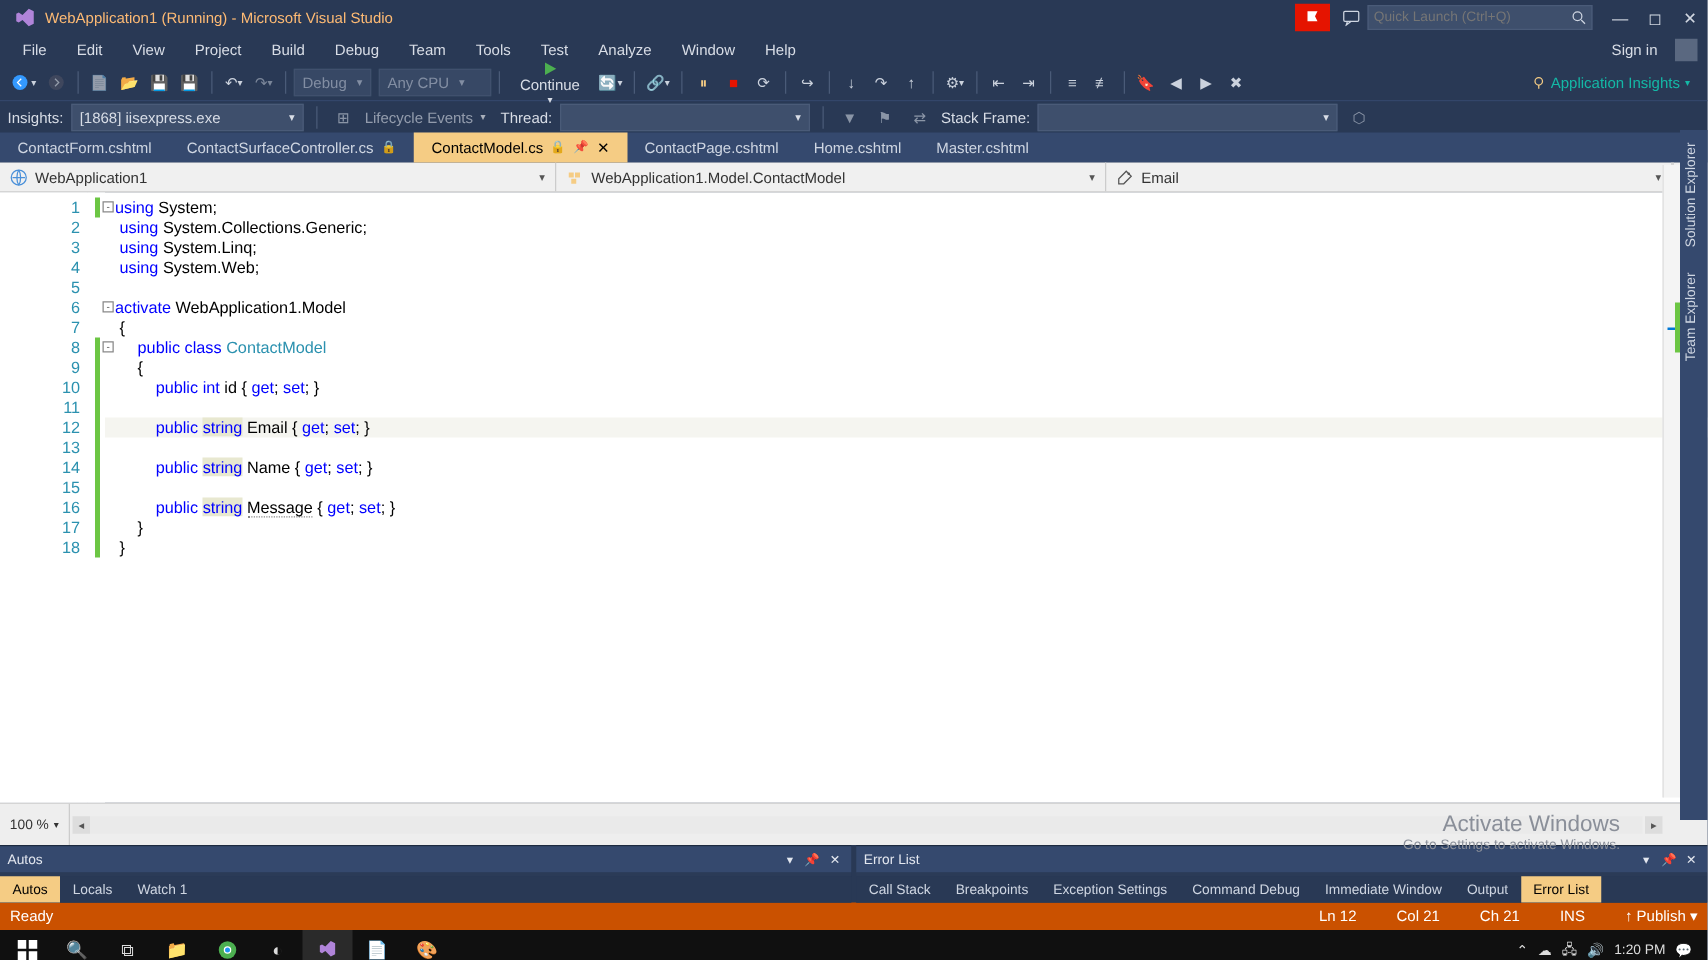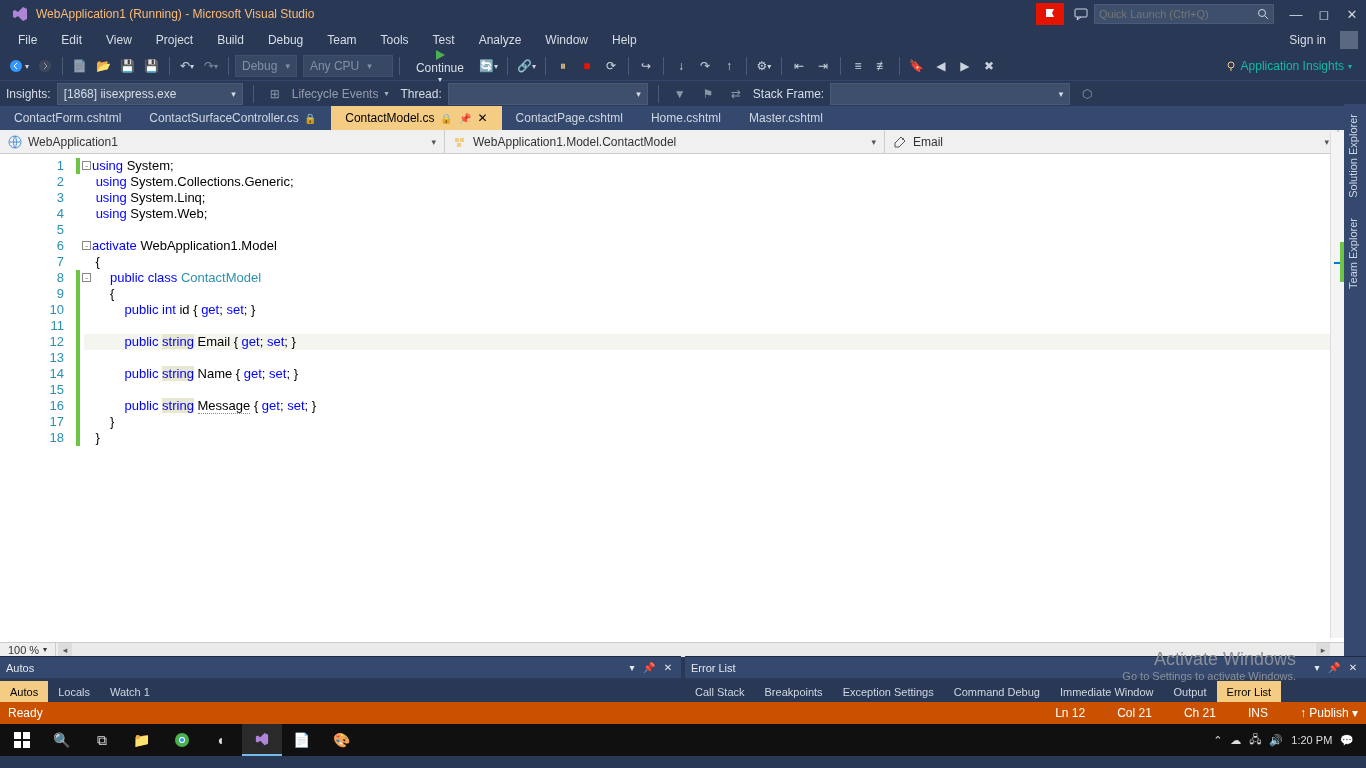--- a/index.html
+++ b/index.html
@@ -64,21 +64,21 @@
 .mod1{top:4px;height:16px;}
 .mod8{top:116px;height:176px;}
 .code { flex:1; font-family:Consolas,monospace; font-size:13px; line-height:16px; padding:4px 0 0 8px; color:#000; position:relative;}
 .code .ln{height:16px;white-space:pre;}
 .code .hl-line{position:absolute;left:0;right:0;top:180px;height:16px;background:#f5f5f0;z-index:0;}
 .code .ln.front{position:relative;z-index:1;}
 .outline{position:absolute;left:-2px;top:4px;width:10px;}
 .og{width:9px;height:9px;border:1px solid #888;font-size:8px;line-height:7px;text-align:center;color:#555;position:absolute;background:#fff;}
 .og1{top:3px;} .og6{top:83px;} .og8{top:115px;}
 .kw{color:#0000ff;} .tp{color:#2b91af;}
-.zoomrow{height:14px;background:#eee;border-top:1px solid #ccc;display:flex;align-items:center;}
+.zoomrow{height:34px;background:#eee;border-top:1px solid #ccc;display:flex;align-items:center;}
 .zoomrow .zoom{width:56px;font-size:11px;color:#333;height:100%;display:flex;align-items:center;justify-content:center;border-right:1px solid #ccc;}
 .zoomrow .zoom .caret{font-size:8px;margin-left:4px;}
 .zoomrow .sbtn{width:14px;height:14px;background:#ddd;margin-left:2px;display:flex;align-items:center;justify-content:center;font-size:9px;color:#555;}
 .zoomrow .track{flex:1;height:14px;background:#eaeaea;}
 
 
 .sidecol { position:absolute; right:0; top:104px; width:22px; display:flex; flex-direction:column; background:#35496e;}
 .vtab{writing-mode:vertical-rl; transform:rotate(180deg); padding:10px 3px; color:#cfd6e2; font-size:11px;}
 .minimap{position:absolute; right:22px; top:132px; width:14px; height:506px; background:#f4f4f4; border-left:1px solid #ddd;}
 .minimap .mm-green{position:absolute;right:0;top:110px;width:4px;height:40px;background:#6cc644;}

